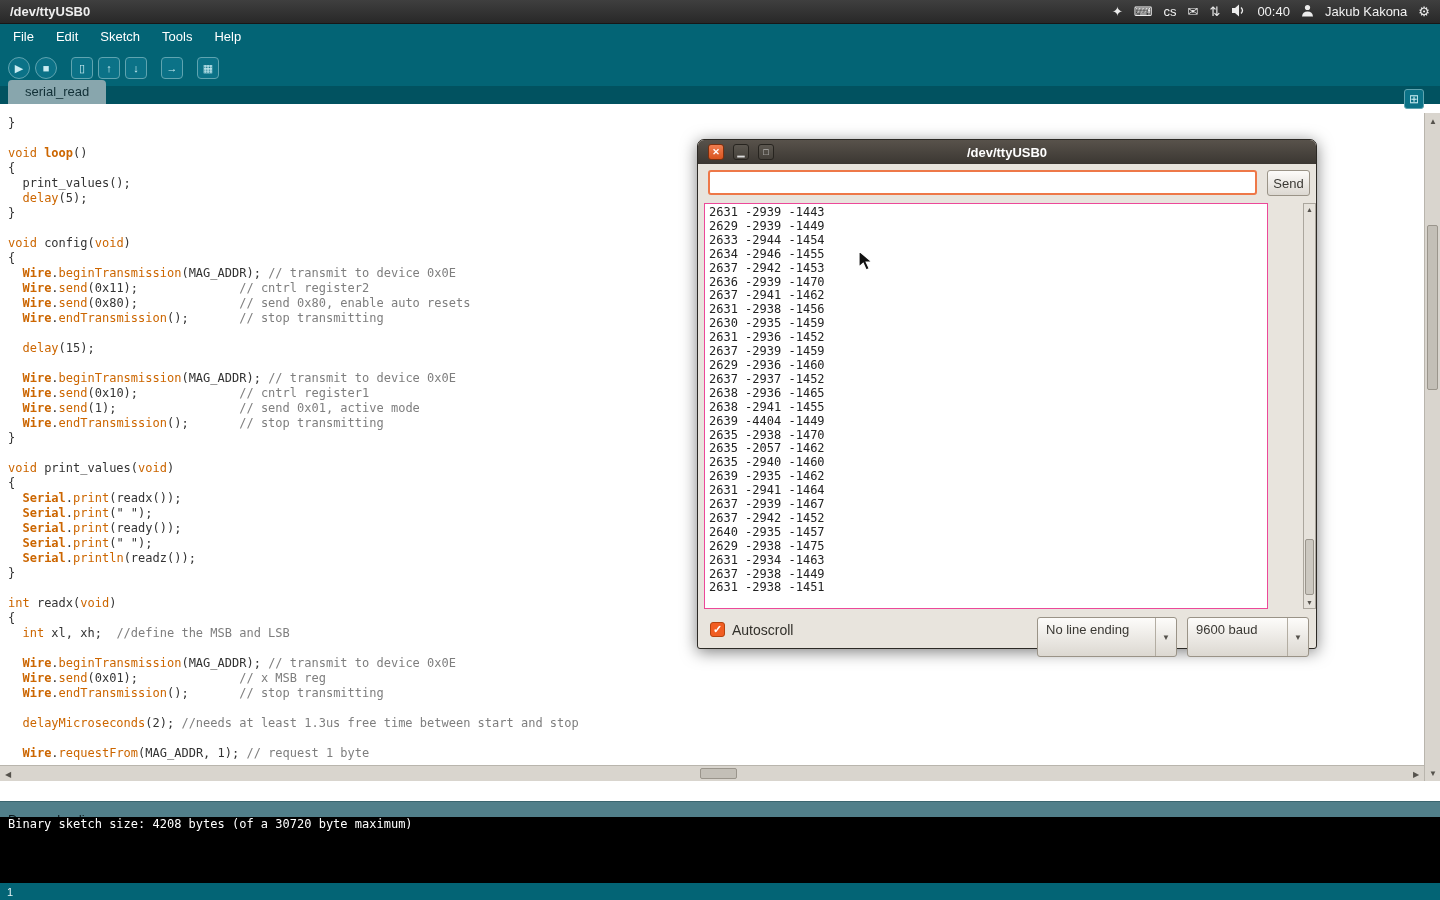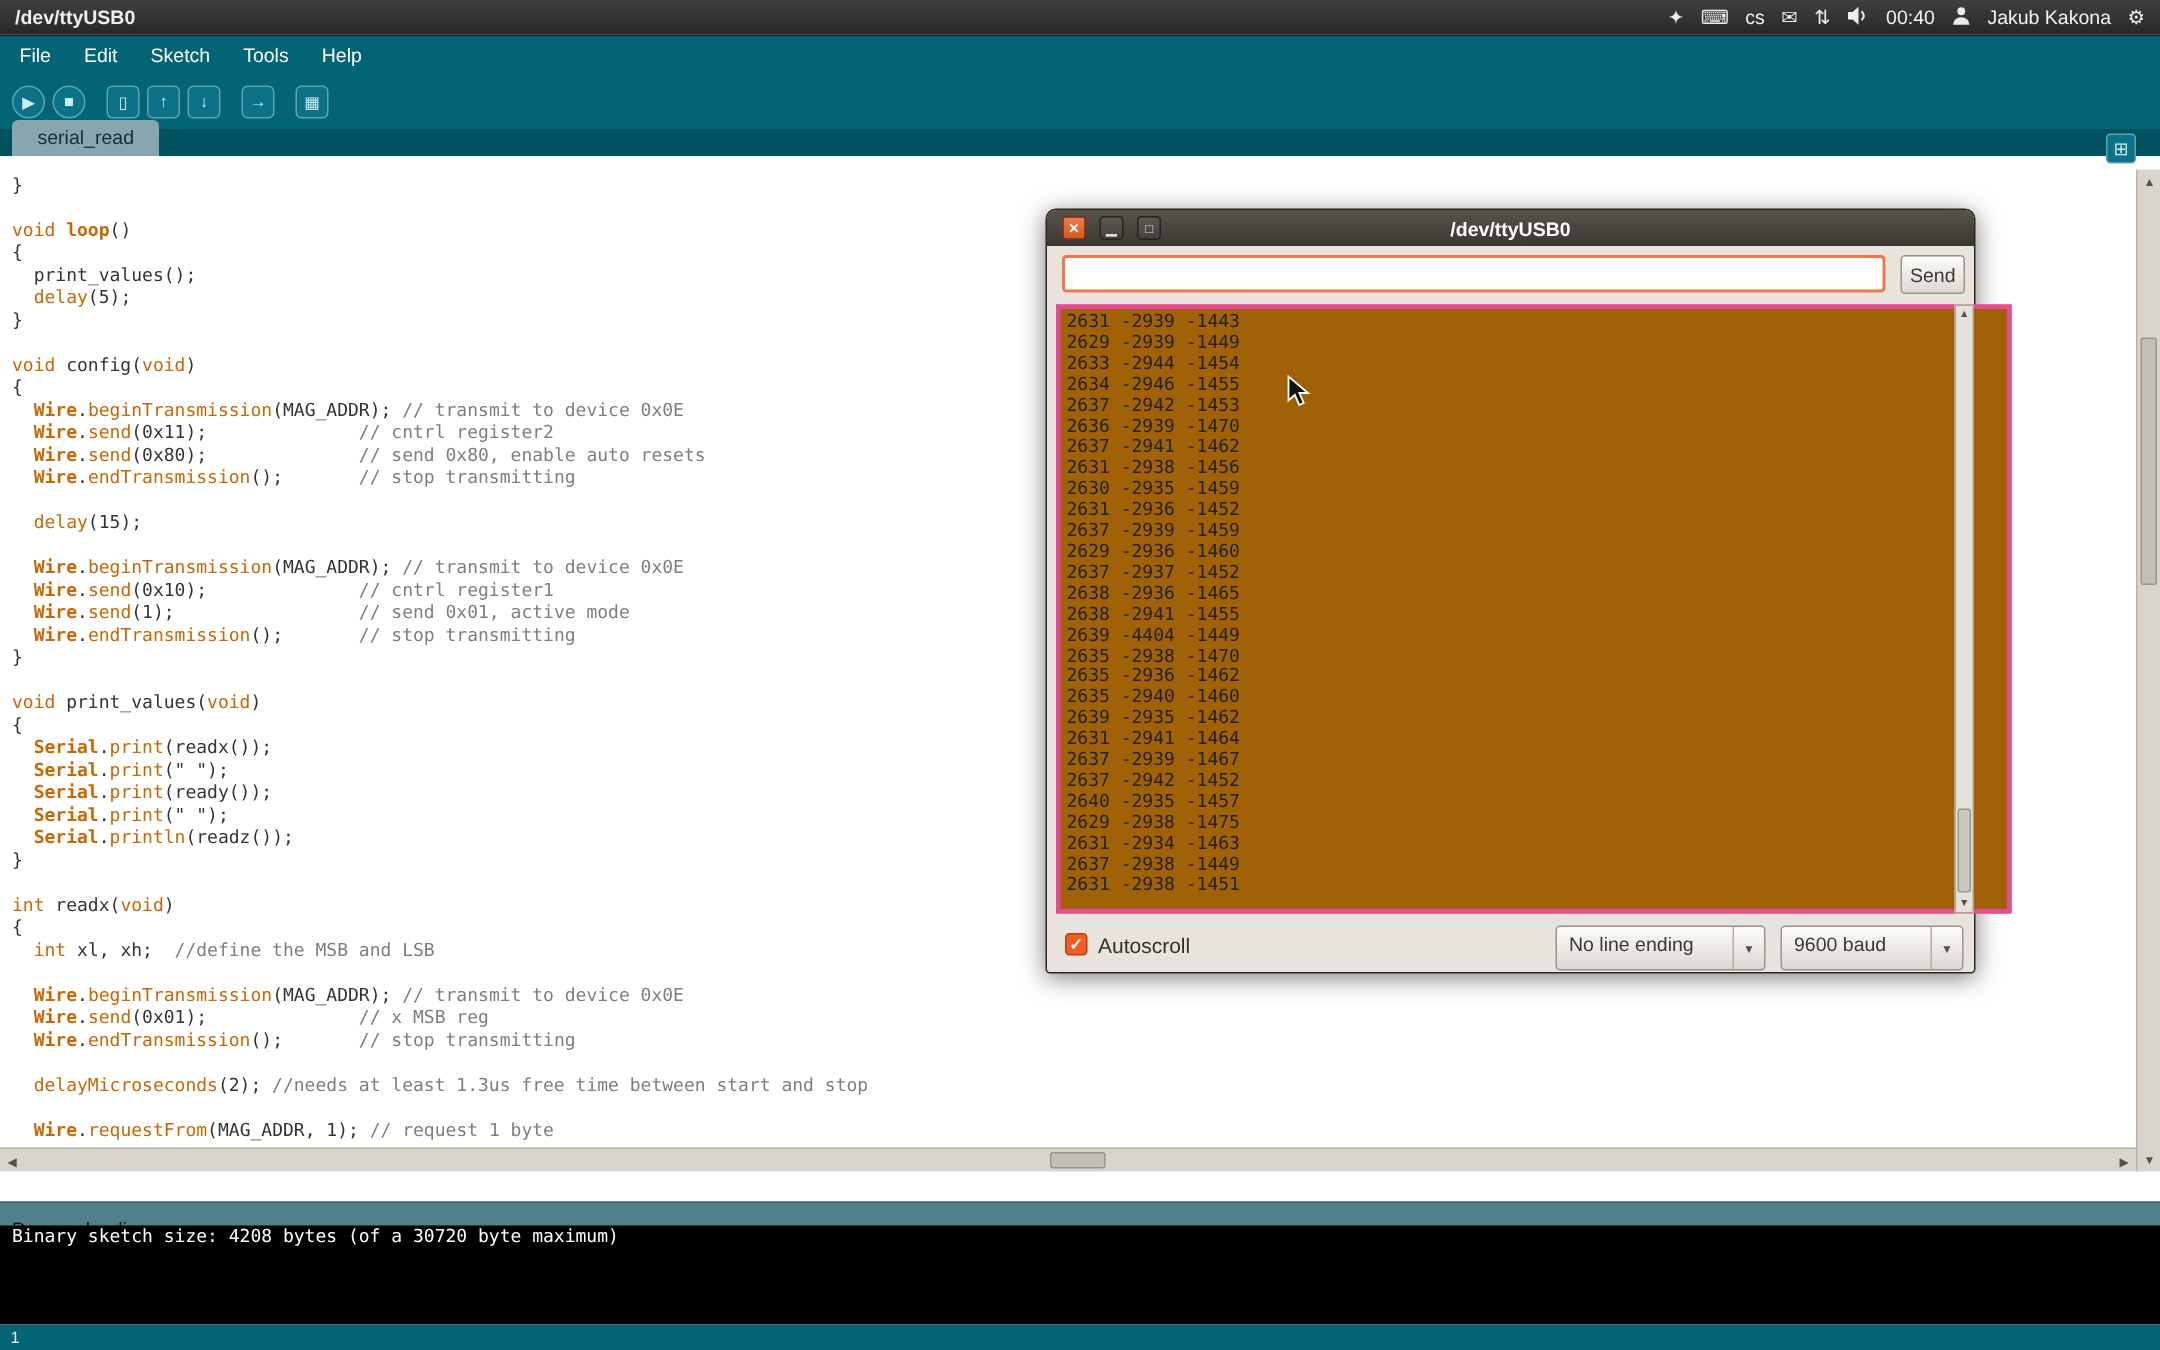--- a/index.html
+++ b/index.html
@@ -82,37 +82,37 @@
   #wbtn-max { left:60px; background:linear-gradient(#5c5750,#45413b); border:1px solid #27241f; color:#ddd; }
 
   #sm-input { position:absolute; left:10px; top:30px; width:549px; height:25px;
     background:#fff; border:2px solid #ee7848; border-radius:3px; padding:0 6px;
     font-size:13px; color:#333; outline:none; font-family:"Liberation Sans", sans-serif; }
   .gtk-btn { background:linear-gradient(#fdfcfa,#dcd8d1); border:1px solid #9a9387;
     border-radius:3px; color:#3a3833; font-size:13px; }
   #sm-send { position:absolute; left:569px; top:30px; width:43px; height:26px;
     display:flex; align-items:center; justify-content:center; }
 
-  #sm-output-wrap { position:absolute; left:6px; top:63px; width:637px; height:406px;
-    background:#a16207; border:3px solid #ec4899; overflow:hidden; padding:2px 0 0 4px; }
+  #sm-output-wrap { position:absolute; left:6px; top:63px; width:564px; height:406px;
+    background:#ffffff; border:1px solid #ec4899; overflow:hidden; padding:2px 0 0 4px; }
   .serial-line { font-family:"DejaVu Sans Mono", monospace; font-size:12px;
     line-height:13.9px; color:#222; white-space:pre; }
   #sm-scrollbar { position:absolute; left:605px; top:63px; width:13px; height:406px;
     background:#e6e2db; border:1px solid #aba69d; }
   .smsb-arrow { position:absolute; left:0; width:11px; height:11px; color:#55524c;
     font-size:7px; display:flex; align-items:center; justify-content:center; }
   #sm-thumb { position:absolute; left:1px; bottom:13px; width:9px; height:56px;
     background:#ccc8c0; border:1px solid #9a958c; border-radius:2px; }
 
   #sm-controls { position:absolute; left:0; top:477px; width:620px; height:28px; }
   #sm-checkbox { position:absolute; left:12px; top:5px; width:15px; height:15px;
     background:#f15d22; border:1px solid #b5430f; border-radius:3px; color:#fff;
     font-size:11px; font-weight:bold; display:flex; align-items:center; justify-content:center; }
   #sm-autoscroll-label { position:absolute; left:34px; top:5px; font-size:14px; color:#32302b; }
-  .combo { position:absolute; top:0; height:30px; display:flex; overflow:hidden; }
+  .combo { position:absolute; top:0; height:40px; display:flex; overflow:hidden; }
   #combo-lineending { left:339px; width:140px; }
   #combo-baud { left:489px; width:122px; }
   .combo-text { flex:1; line-height:24px; padding-left:8px; text-align:left; white-space:nowrap; }
   .combo-arrow { width:21px; border-left:1px solid #b3ada2; display:flex; align-items:center;
     justify-content:center; color:#55524c; font-size:8px; }
 
   
   #cursor { position:absolute; left:858px; top:250px; z-index:100; }
 </style>
 </head>
@@ -278,21 +278,21 @@
       <div class="serial-line">2631 -2938 -1456</div>
       <div class="serial-line">2630 -2935 -1459</div>
       <div class="serial-line">2631 -2936 -1452</div>
       <div class="serial-line">2637 -2939 -1459</div>
       <div class="serial-line">2629 -2936 -1460</div>
       <div class="serial-line">2637 -2937 -1452</div>
       <div class="serial-line">2638 -2936 -1465</div>
       <div class="serial-line">2638 -2941 -1455</div>
       <div class="serial-line">2639 -4404 -1449</div>
       <div class="serial-line">2635 -2938 -1470</div>
-      <div class="serial-line">2635 -2936 -1462</div>
+      <div class="serial-line">2635 -2057 -1462</div>
       <div class="serial-line">2635 -2940 -1460</div>
       <div class="serial-line">2639 -2935 -1462</div>
       <div class="serial-line">2631 -2941 -1464</div>
       <div class="serial-line">2637 -2939 -1467</div>
       <div class="serial-line">2637 -2942 -1452</div>
       <div class="serial-line">2640 -2935 -1457</div>
       <div class="serial-line">2629 -2938 -1475</div>
       <div class="serial-line">2631 -2934 -1463</div>
       <div class="serial-line">2637 -2938 -1449</div>
       <div class="serial-line">2631 -2938 -1451</div>

